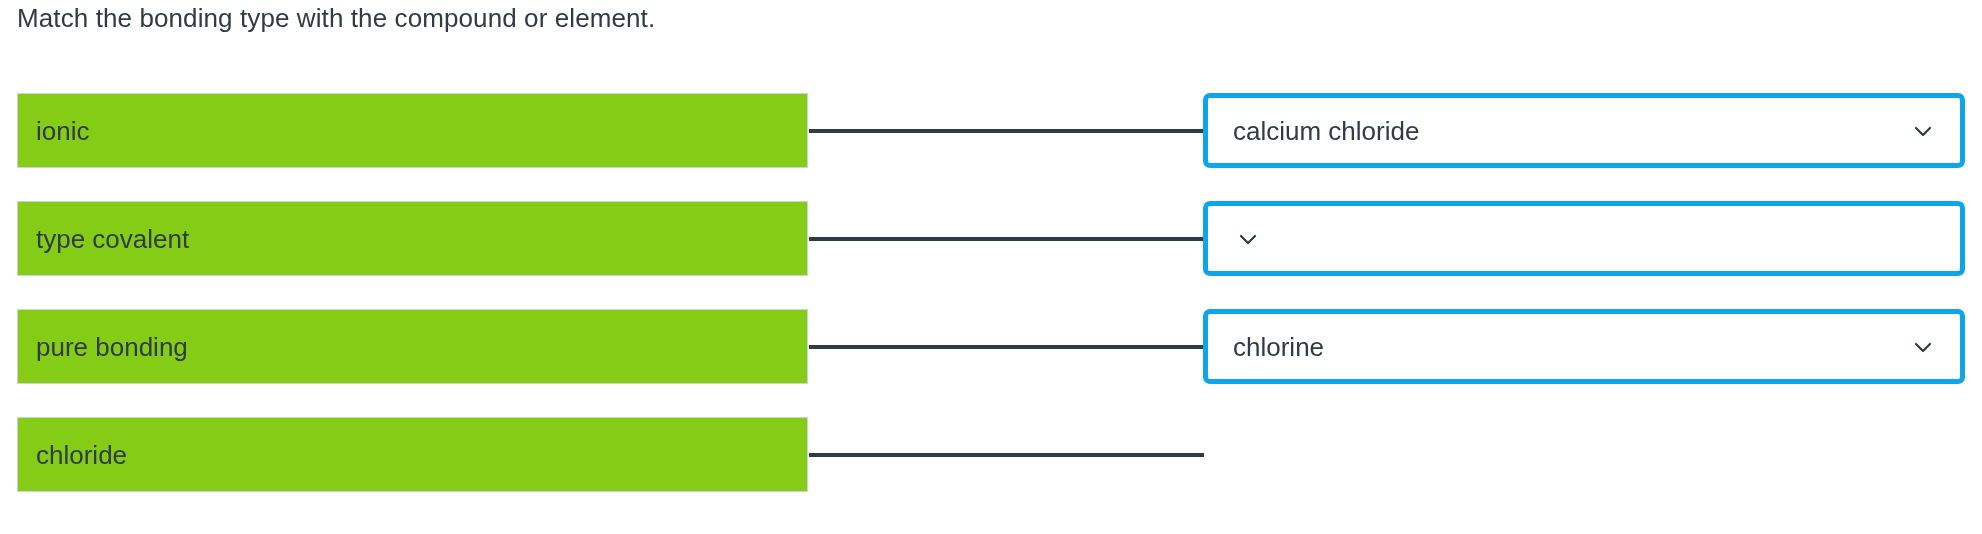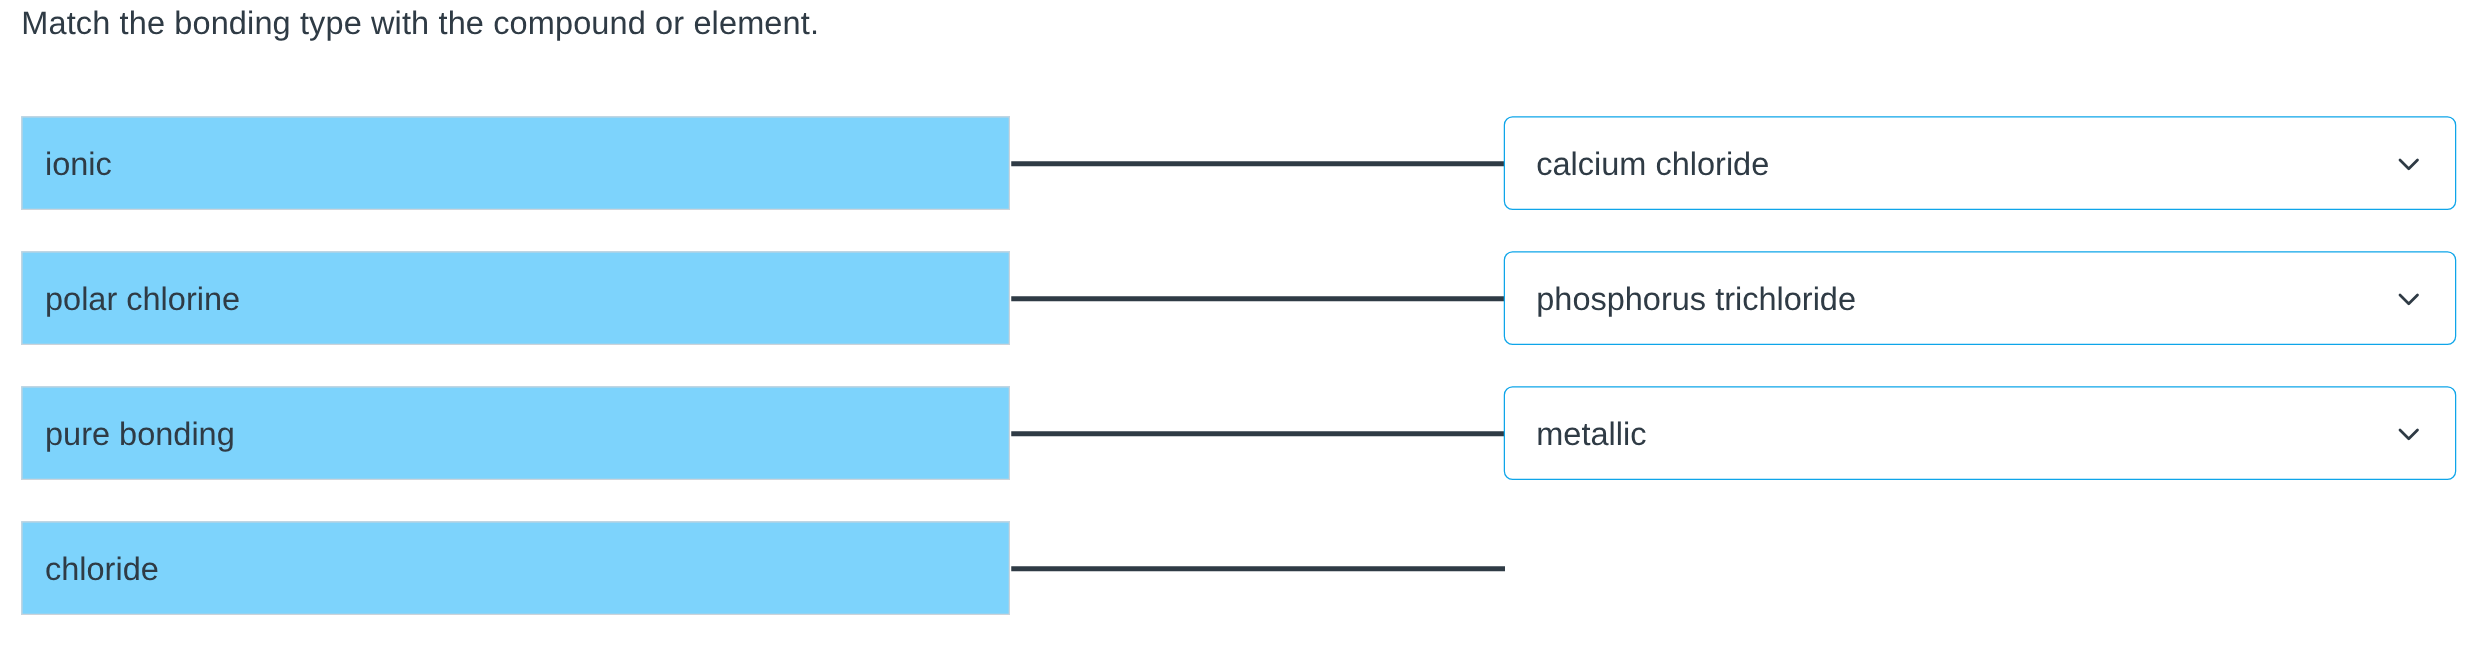--- a/index.html
+++ b/index.html
@@ -41,21 +41,21 @@
     height: 75px;
     margin-bottom: 33px;
   }
   .term-box {
     position: absolute;
     left: 17px;
     top: 0;
     width: 791px;
     height: 75px;
     box-sizing: border-box;
-    background: #7dd3fc;
+    background: #84cc16;
     border: 1px solid #ccd3da;
     display: flex;
     align-items: center;
     padding: 16px 18px;
   }
   .term-label {
     font-size: 26px;
     line-height: 30px;
     color: #2f3b45;
     white-space: nowrap;
@@ -69,21 +69,21 @@
     background: #2f3b45;
   }
   .answer-box {
     position: absolute;
     left: 1203px;
     top: 0;
     width: 762px;
     height: 75px;
     box-sizing: border-box;
     background: #ffffff;
-    border: 1px solid #0ea5e9;
+    border: 5px solid #0ea5e9;
     border-radius: 7px;
     display: flex;
     align-items: center;
     justify-content: space-between;
     padding: 0 22px 0 25px;
   }
   .answer-label {
     font-size: 26px;
     line-height: 30px;
     color: #2f3b45;
@@ -120,40 +120,39 @@
         <span class="chevron">
           <svg viewBox="0 0 30 30" xmlns="http://www.w3.org/2000/svg">
             <path d="M8 12 L15 19 L22 12" fill="none" stroke="#2f3b45" stroke-width="2.2" stroke-linecap="round" stroke-linejoin="round"></path>
           </svg>
         </span>
       </div>
     </div>
 
     <div class="match-row">
       <div class="term-box">
-        <span class="term-label">polar chlorine</span>
+        <span class="term-label">type covalent</span>
       </div>
       <div class="connector"></div>
       <div class="answer-box">
-        <span class="answer-label">phosphorus trichloride</span>
         <span class="chevron">
           <svg viewBox="0 0 30 30" xmlns="http://www.w3.org/2000/svg">
             <path d="M8 12 L15 19 L22 12" fill="none" stroke="#2f3b45" stroke-width="2.2" stroke-linecap="round" stroke-linejoin="round"></path>
           </svg>
         </span>
       </div>
     </div>
 
     <div class="match-row">
       <div class="term-box">
         <span class="term-label">pure bonding</span>
       </div>
       <div class="connector"></div>
       <div class="answer-box">
-        <span class="answer-label">metallic</span>
+        <span class="answer-label">chlorine</span>
         <span class="chevron">
           <svg viewBox="0 0 30 30" xmlns="http://www.w3.org/2000/svg">
             <path d="M8 12 L15 19 L22 12" fill="none" stroke="#2f3b45" stroke-width="2.2" stroke-linecap="round" stroke-linejoin="round"></path>
           </svg>
         </span>
       </div>
     </div>
 
     <div class="match-row">
       <div class="term-box">

